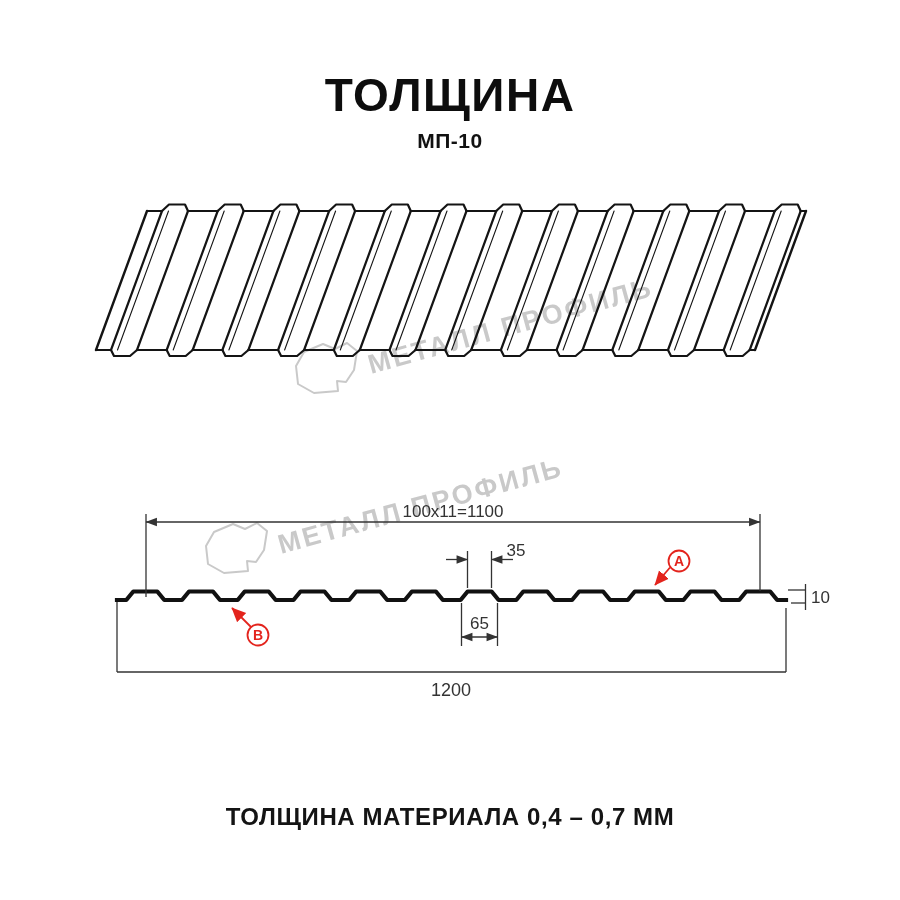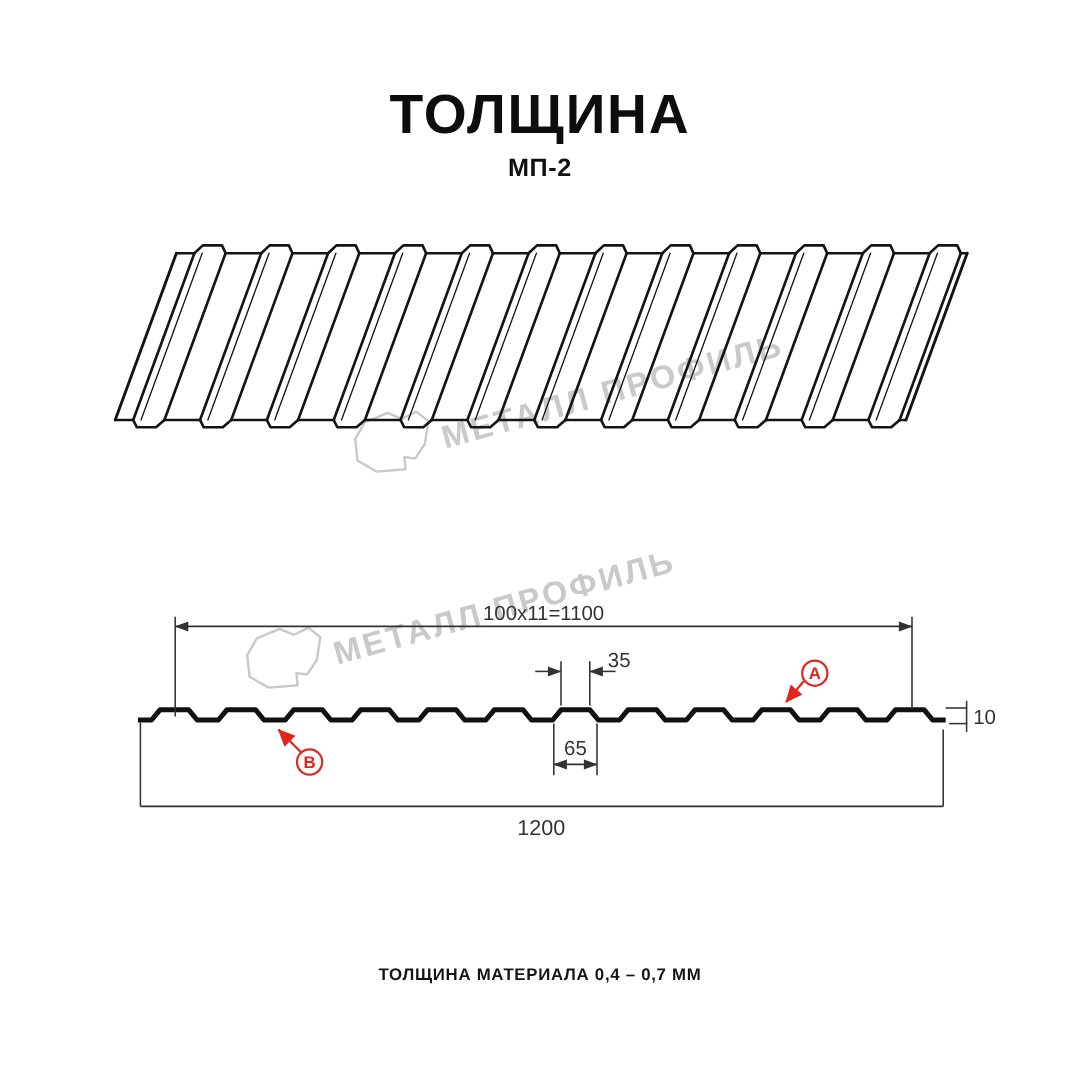--- a/index.html
+++ b/index.html
@@ -10,21 +10,21 @@
   .page-title{
     position:absolute;top:72px;left:0;width:900px;text-align:center;
     font-size:46px;font-weight:800;letter-spacing:1.5px;color:#0d0d0d;line-height:1;
   }
   .page-subtitle{
     position:absolute;top:130px;left:0;width:900px;text-align:center;
     font-size:21px;font-weight:700;letter-spacing:.5px;color:#111;line-height:1;
   }
   .thickness-note{
     position:absolute;top:805px;left:0;width:900px;text-align:center;
-    font-size:14px;font-weight:600;letter-spacing:.6px;color:#141414;line-height:1;
+    font-size:24px;font-weight:600;letter-spacing:.6px;color:#141414;line-height:1;
   }
   svg{position:absolute;top:0;left:0;}
   .wm-text{fill:#c9c9c9;font-size:27px;font-weight:700;letter-spacing:2.5px;}
   .wm-logo{fill:none;stroke:#c9c9c9;stroke-width:2;stroke-linejoin:round;}
   .dim-line{stroke:#333;stroke-width:1.3;fill:none;}
   .dim-text{fill:#333;font-size:17px;font-weight:400;}
   .dim-text-lg{fill:#333;font-size:18px;font-weight:400;}
   .profile{fill:none;stroke:#111;stroke-width:4.2;stroke-linejoin:round;stroke-linecap:square;}
   .red{stroke:#e3241d;fill:none;stroke-width:1.8;}
   .red-text{fill:#e3241d;font-size:14px;font-weight:700;}
@@ -162,14 +162,14 @@
 
     <g>
       <circle class="red" cx="258" cy="635" r="10.5"></circle>
       <text class="red-text" x="258" y="640" text-anchor="middle">B</text>
       <line class="red" stroke-width="1.6" x1="251" y1="627" x2="232" y2="608" marker-end="url(#arrR)"></line>
     </g>
   </g>
 </svg>
 
 <div class="page-title">ТОЛЩИНА</div>
-<div class="page-subtitle">МП-2</div>
+<div class="page-subtitle">МП-10</div>
 <div class="thickness-note">ТОЛЩИНА МАТЕРИАЛА 0,4 – 0,7 ММ</div>
 
 </body></html>

